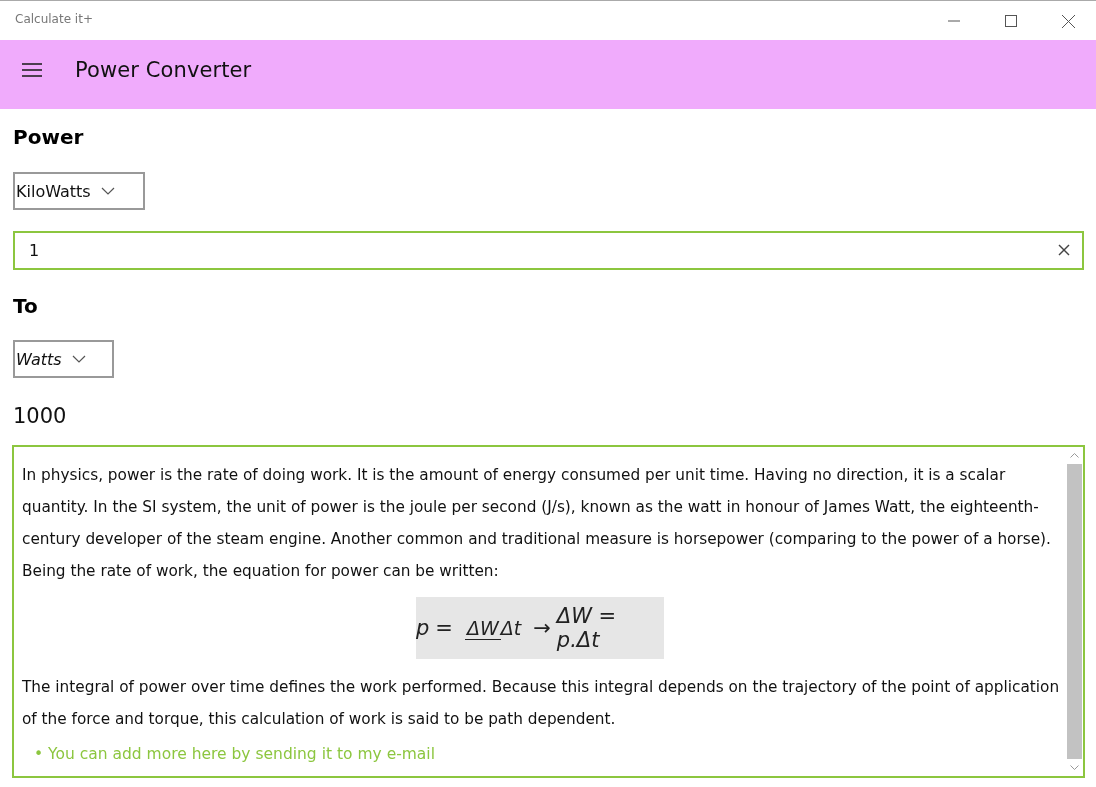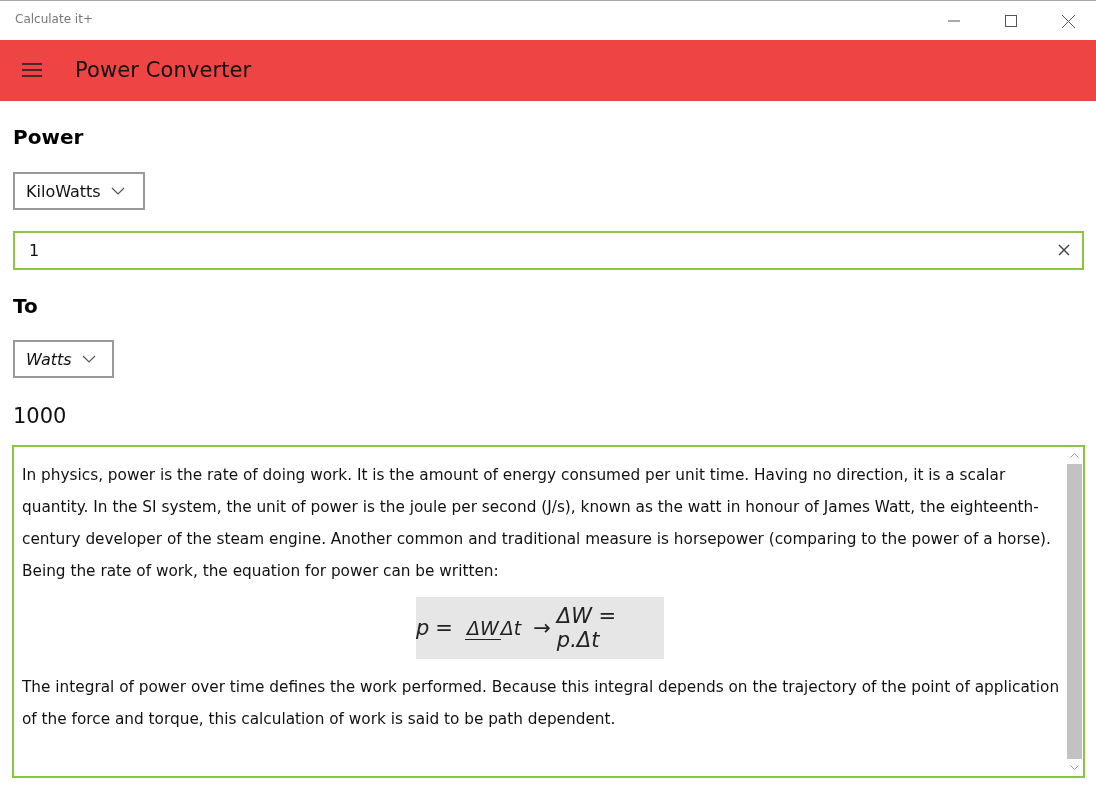--- a/index.html
+++ b/index.html
@@ -6,26 +6,26 @@
   html, body { width: 1096px; height: 787px; overflow: hidden; background: #ffffff; }
   body { font-family: "DejaVu Sans", "Liberation Sans", sans-serif; color: #000; position: relative; }
 
   .titlebar { position: absolute; left: 0; top: 0; width: 1096px; height: 44px; background: #fff; border-top: 1px solid #aaa; }
   .titlebar .app-title { position: absolute; left: 15px; top: 11px; font-size: 12px; color: #777; }
   .win-btn { position: absolute; top: 1px; width: 56px; height: 38px; display: flex; align-items: center; justify-content: center; color: #555; }
   .win-min { left: 926px; }
   .win-max { left: 983px; }
   .win-close { left: 1040px; }
 
-  .header { position: absolute; left: 0; top: 40px; width: 1096px; height: 61px; background: #ef4444; }
+  .header { position: absolute; left: 0; top: 40px; width: 1096px; height: 69px; background: #f0abfc; }
   .hamburger { position: absolute; left: 18px; top: 18px; width: 28px; height: 24px; display: flex; align-items: center; justify-content: center; }
   .page-title { position: absolute; left: 75px; top: 18px; font-size: 21px; color: #111; letter-spacing: 0.1px; }
 
   .section-label { position: absolute; left: 13px; font-size: 20px; font-weight: bold; color: #000; }
-  .dropdown { position: absolute; left: 13px; height: 38px; border: 2px solid #999; background: #fff; display: flex; align-items: center; padding-left: 11px; font-size: 16px; color: #111; }
+  .dropdown { position: absolute; left: 13px; height: 38px; border: 2px solid #999; background: #fff; display: flex; align-items: center; padding-left: 1px; font-size: 16px; color: #111; }
   .dropdown .chev { margin-left: 10px; margin-right: 10px; display: inline-flex; }
 
   .input-box { position: absolute; left: 13px; top: 231px; width: 1071px; height: 39px; border: 2px solid #8cc63f; background: #fff; }
   .input-box .value { position: absolute; left: 14px; top: 8px; font-size: 16px; color: #111; }
   .input-box .clear { position: absolute; right: 10px; top: 9px; width: 16px; height: 16px; display: flex; align-items: center; justify-content: center; }
 
   .result { position: absolute; left: 13px; top: 404px; font-size: 21px; color: #111; }
 
   .info-panel { position: absolute; left: 12px; top: 445px; width: 1073px; height: 333px; border: 2px solid #8cc63f; background: #fff; overflow: hidden; }
   .info-inner { position: absolute; left: 8px; top: 12px; width: 1040px; }
@@ -119,20 +119,21 @@
         <span class="op">=</span>
         <span class="frac">
           <span class="num">ΔW</span>
           <span class="den">Δt</span>
         </span>
         <span class="op">→</span>
         <span>ΔW = p.Δt</span>
       </div>
     </div>
     <p class="info-para">The integral of power over time defines the work performed. Because this integral depends on the trajectory of the point of application of the force and torque, this calculation of work is said to be path dependent.</p>
+    <div class="bullet-link">• You can add more here by sending it to my e-mail</div>
   </div>
 
   <div class="scrollbar">
     <div class="scroll-up">
       <svg width="9" height="5" viewBox="0 0 9 5">
           <polyline points="0.5,4.5 4.5,0.5 8.5,4.5" fill="none" stroke="#999" stroke-width="1"></polyline>
         </svg>
     </div>
     <div class="scroll-thumb"></div>
     <div class="scroll-down">

